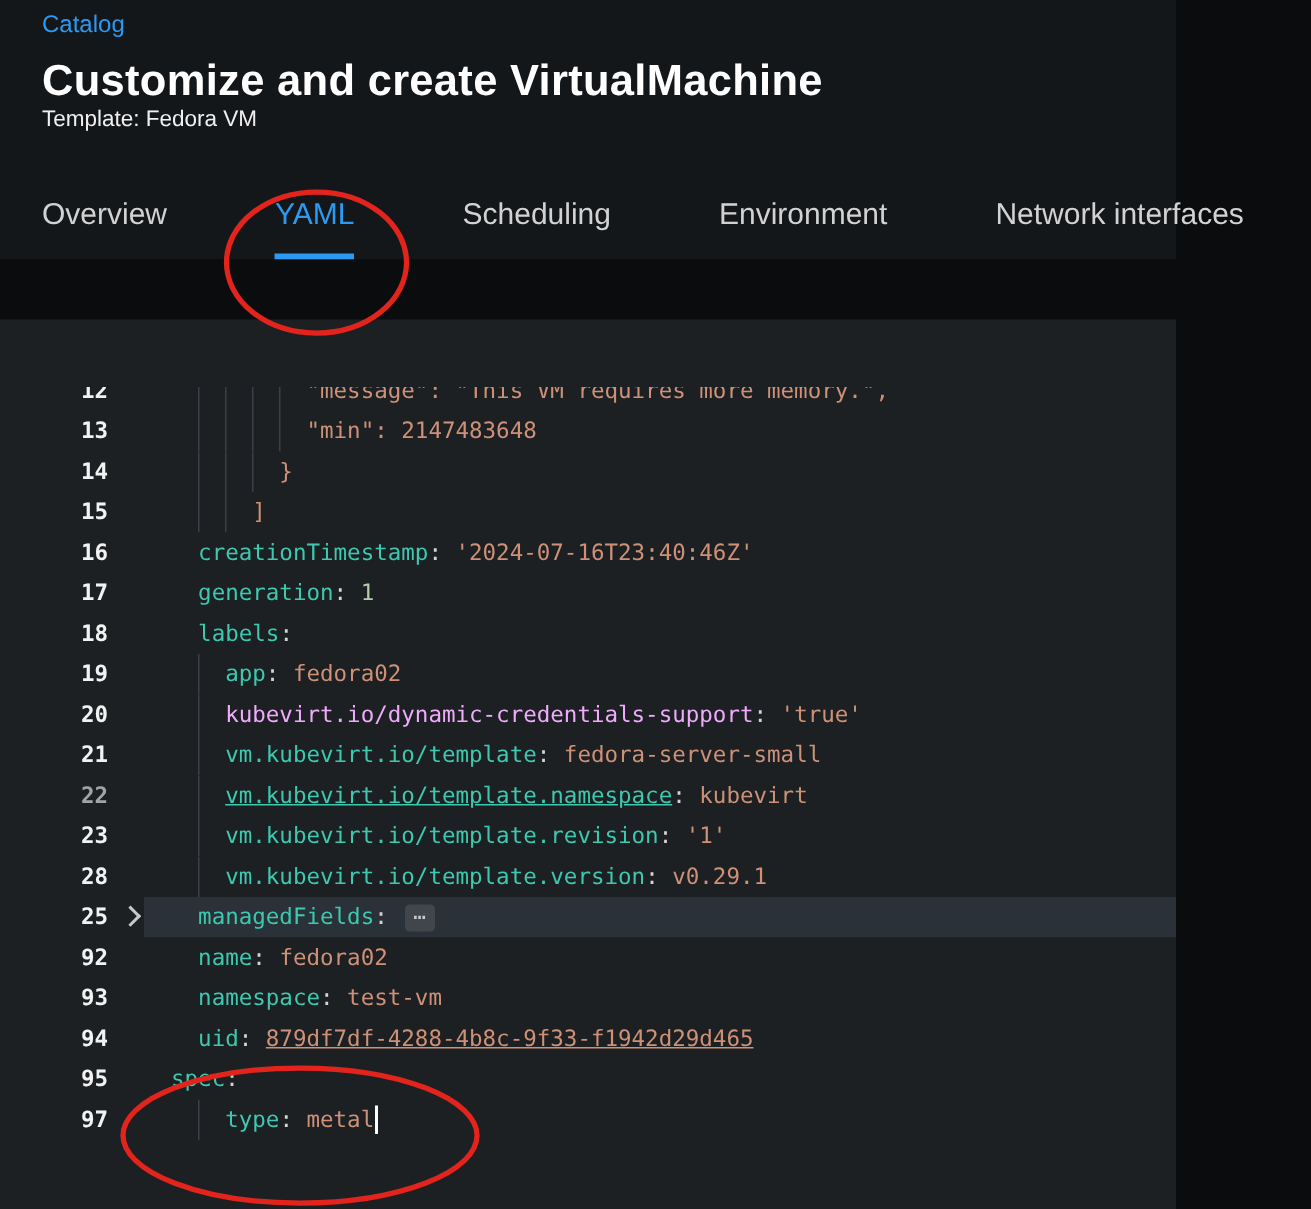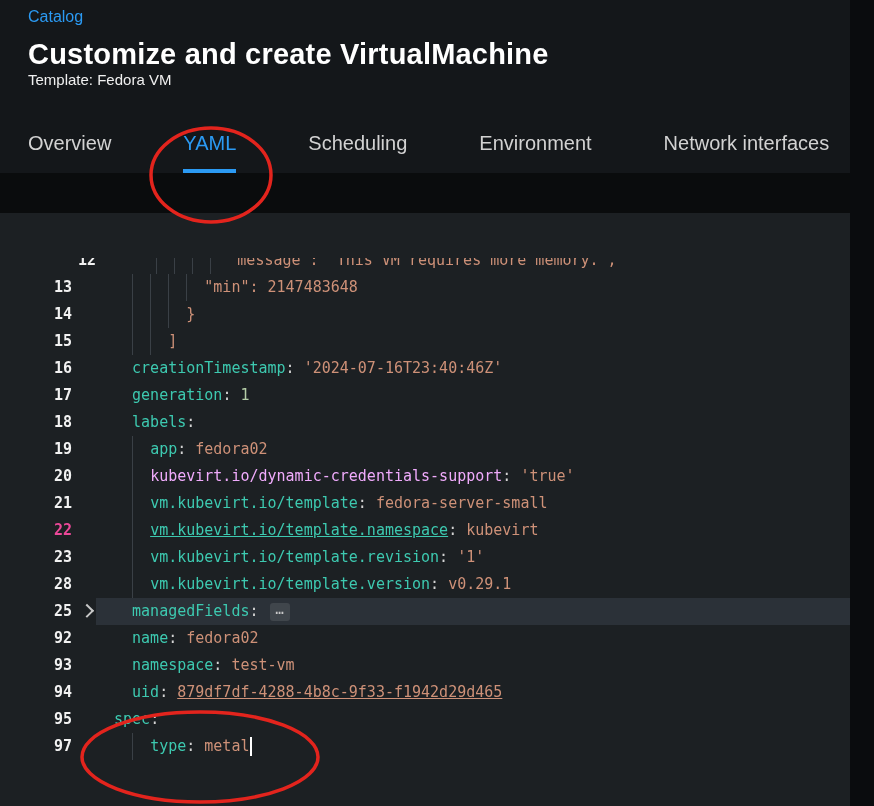--- a/index.html
+++ b/index.html
@@ -2,21 +2,21 @@
 <html style="--accent: #2b9af3; --annotation: #e3241d;"><head>
 <meta charset="utf-8">
 <style>
   html,body{margin:0;padding:0;}
   body{
     width:874px;height:806px;overflow:hidden;position:relative;
     background:#0a0c0e;
     font-family:"Liberation Sans", sans-serif;
     color:#ffffff;
   }
-  .page{width:850px;height:806px;display:flex;flex-direction:column;position:relative;}
+  .page{width:784px;height:806px;display:flex;flex-direction:column;position:relative;}
 
   
   .hdr{background:#14171a;padding:8px 0 0 28px;flex:none;}
   .breadcrumb{font-size:16px;color:var(--accent);cursor:pointer;text-decoration:none;display:inline-block;}
   .title{font-size:29px;font-weight:700;margin:12px 0 0 0;color:#ffffff;letter-spacing:.2px;}
   .subtitle{font-size:15px;color:#f0f0f0;}
   .tabs{display:flex;gap:72px;margin-top:44px;}
   .tab{font-size:20px;color:#d2d2d2;padding-bottom:14px;border-bottom:4px solid transparent;cursor:pointer;white-space:nowrap;}
   .tab.active{color:var(--accent);border-bottom-color:var(--accent);}
 
@@ -24,21 +24,21 @@
   .band{height:40px;background:#0a0c0d;flex:none;}
 
   
   .editor{
     flex:1;position:relative;box-sizing:border-box;padding-top:45px;
     font-family:"DejaVu Sans Mono","Liberation Mono",monospace;
     font-size:15px;line-height:27px;
   }
   .line-row{height:27px;overflow:hidden;}
   .line-row.clipped{height:16px;}
-  .line-row.clipped .line-inner{margin-top:-11px;padding-left:24px;}
+  .line-row.clipped .line-inner{margin-top:-11px;}
   .line-inner{display:flex;height:27px;}
   .gutter{width:96px;flex:none;text-align:right;padding-right:24px;box-sizing:border-box;
           position:relative;user-select:none;font-weight:700;}
   .fold-chevron{position:absolute;right:4px;top:50%;width:8px;height:8px;
           border-right:2px solid #c8c8c8;border-top:2px solid #c8c8c8;
           transform:translateY(-62%) rotate(45deg);cursor:pointer;}
   .code{flex:1;white-space:pre;position:relative;padding-left:18px;cursor:text;}
   .guide{position:absolute;top:0;bottom:0;width:1px;}
   .fold-badge{display:inline-block;background:rgba(255,255,255,.10);border-radius:3px;
           padding:0 6px;margin-left:2px;font-size:14px;line-height:18px;vertical-align:middle;cursor:pointer;}
@@ -124,21 +124,21 @@
         </div>
       </div>
       <div class="line-row">
         <div class="line-inner">
           <div class="gutter" style="color: rgb(242, 242, 242);"><span>21</span></div>
           <div class="code"><div class="guide" style="left: calc(2ch + 18px); background: rgb(58, 64, 70);"></div><span style="color: rgb(212, 212, 212);">    </span><span style="color: rgb(61, 201, 176);">vm.kubevirt.io/template</span><span style="color: rgb(212, 212, 212);">: </span><span style="color: rgb(206, 145, 120);">fedora-server-small</span></div>
         </div>
       </div>
       <div class="line-row">
         <div class="line-inner">
-          <div class="gutter" style="color: #ec4899;"><span>22</span></div>
+          <div class="gutter" style="color: #a3a3a3;"><span>22</span></div>
           <div class="code"><div class="guide" style="left: calc(2ch + 18px); background: rgb(58, 64, 70);"></div><span style="color: rgb(212, 212, 212);">    </span><span style="color: rgb(61, 201, 176); text-decoration: underline;">vm.kubevirt.io/template.namespace</span><span style="color: rgb(212, 212, 212);">: </span><span style="color: rgb(206, 145, 120);">kubevirt</span></div>
         </div>
       </div>
       <div class="line-row">
         <div class="line-inner">
           <div class="gutter" style="color: rgb(242, 242, 242);"><span>23</span></div>
           <div class="code"><div class="guide" style="left: calc(2ch + 18px); background: rgb(58, 64, 70);"></div><span style="color: rgb(212, 212, 212);">    </span><span style="color: rgb(61, 201, 176);">vm.kubevirt.io/template.revision</span><span style="color: rgb(212, 212, 212);">: </span><span style="color: rgb(206, 145, 120);">'1'</span></div>
         </div>
       </div>
       <div class="line-row">

